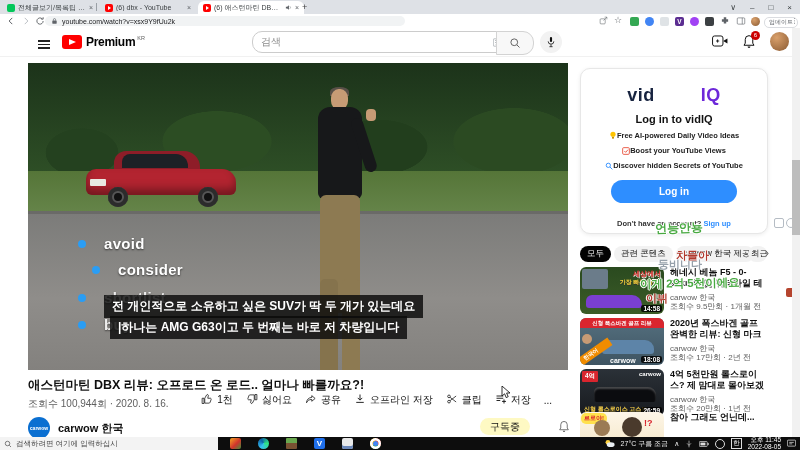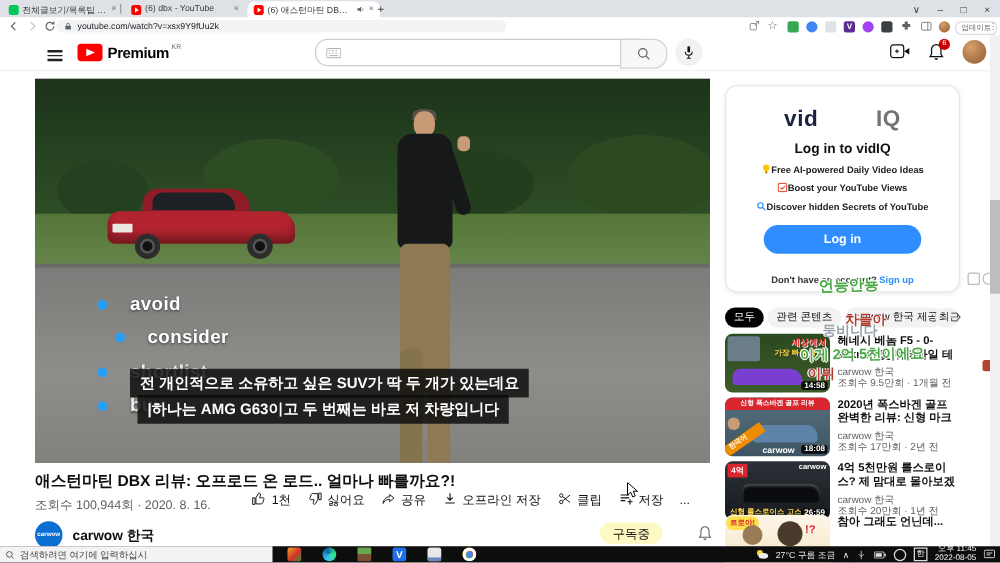--- a/index.html
+++ b/index.html
@@ -97,21 +97,21 @@
       color:#fff;font-size:5px;font-weight:bold;display:flex;align-items:center;justify-content:center;}
   .chname{position:absolute;left:30px;top:4px;font-size:11px;font-weight:bold;color:#0f0f0f;}
   .subbtn{position:absolute;left:452px;top:1px;height:17px;padding:0 10px;background:#fef9c3;border-radius:9px;
       font-size:10px;color:#0f0f0f;display:flex;align-items:center;}
 
   
   .vidiq{left:580px;top:68px;width:186px;height:164px;background:#fff;border:1px solid #e7e7e7;
       border-radius:10px;box-shadow:0 1px 4px rgba(0,0,0,.08);text-align:center;}
   .viqlogo{margin-top:16px;font-size:18px;font-weight:bold;color:#17233f;letter-spacing:.5px;}
   .viqtitle{margin-top:7px;font-size:11px;font-weight:bold;color:#111;}
-  .viqfeat{margin-top:6px;font-size:7.5px;color:#222;display:flex;justify-content:center;gap:0;font-weight:bold;}
+  .viqfeat{margin-top:6px;font-size:7.5px;color:#222;display:flex;justify-content:center;align-items:center;gap:0;font-weight:bold;}
   .viqbtn{margin:10px auto 0;width:126px;height:23px;border-radius:12px;color:#fff;font-size:10px;
       font-weight:bold;display:flex;align-items:center;justify-content:center;}
   .viqfoot{margin-top:16px;font-size:7.5px;color:#333;font-weight:bold;}
 
   
   .chip{position:absolute;top:246px;height:16px;background:#f2f2f2;border-radius:8px;color:#0f0f0f;
       font-size:8.5px;display:flex;align-items:center;padding:0 7px;white-space:nowrap;overflow:hidden;}
   .chip-active{background:#030303;color:#fff;}
   .relitem{width:186px;height:48px;}
   .thumb{position:absolute;left:0;top:0;width:84px;height:47px;border-radius:6px;overflow:hidden;background:#333;}
@@ -237,20 +237,21 @@
         <span></span>
         <span></span>
         <span></span>
       </span>
     <div class="abs ytlogo" style="left:62px;top:7px;">
       <span class="ytplay"></span>
       <span style="font-size:12px;font-weight:bold;color:#030303;letter-spacing:-.3px;">Premium</span>
       <span style="font-size:5.5px;color:#606060;margin:-8px 0 0 -2px;">KR</span>
     </div>
     <div class="searchbox">
+      <span style="flex:1;">검색</span>
       <span>
         <svg width="12" height="9" viewBox="0 0 18 12">
             <rect x="0.5" y="0.5" width="17" height="11" rx="1" stroke="#9aa0a6" fill="none"></rect>
             <path d="M3 3h2M7 3h2M11 3h2M3 6h2M7 6h2M11 6h2M4 9h10" stroke="#9aa0a6"></path>
           </svg>
         </span>
     </div>
     <div class="searchbtn">
       <svg width="12" height="12" viewBox="0 0 16 16">
           <circle cx="7" cy="7" r="4.5" stroke="#606060" stroke-width="1.3" fill="none"></circle>
@@ -379,21 +380,21 @@
     <span class="abs" style="left:530px;top:3px;">
       <svg width="12" height="13" viewBox="0 0 16 18">
           <path d="M8 2a4.5 4.5 0 0 0-4.5 4.5V11L2 13.5h12L12.5 11V6.5A4.5 4.5 0 0 0 8 2z" stroke="#606060" stroke-width="1.2" fill="none"></path>
           <path d="M6.3 15a1.7 1.7 0 0 0 3.4 0" fill="#606060"></path>
         </svg>
       </span>
   </div>
 
   <div class="abs vidiq">
     <div class="viqlogo">
-      <span>vid</span><span style="color:#737373;margin-left:46px;">IQ</span>
+      <span>vid</span><span style="color:#6d28d9;margin-left:46px;">IQ</span>
     </div>
     <div class="viqtitle">Log in to vidIQ</div>
     <div class="viqfeat">
       <span>
         <svg width="8" height="9" viewBox="0 0 12 14">
             <circle cx="6" cy="5" r="4" fill="#ffc400"></circle>
             <rect x="4.4" y="9" width="3.2" height="3" rx="1" fill="#c79100"></rect>
           </svg>
         </span>
       <span>Free AI-powered Daily Video Ideas</span>

